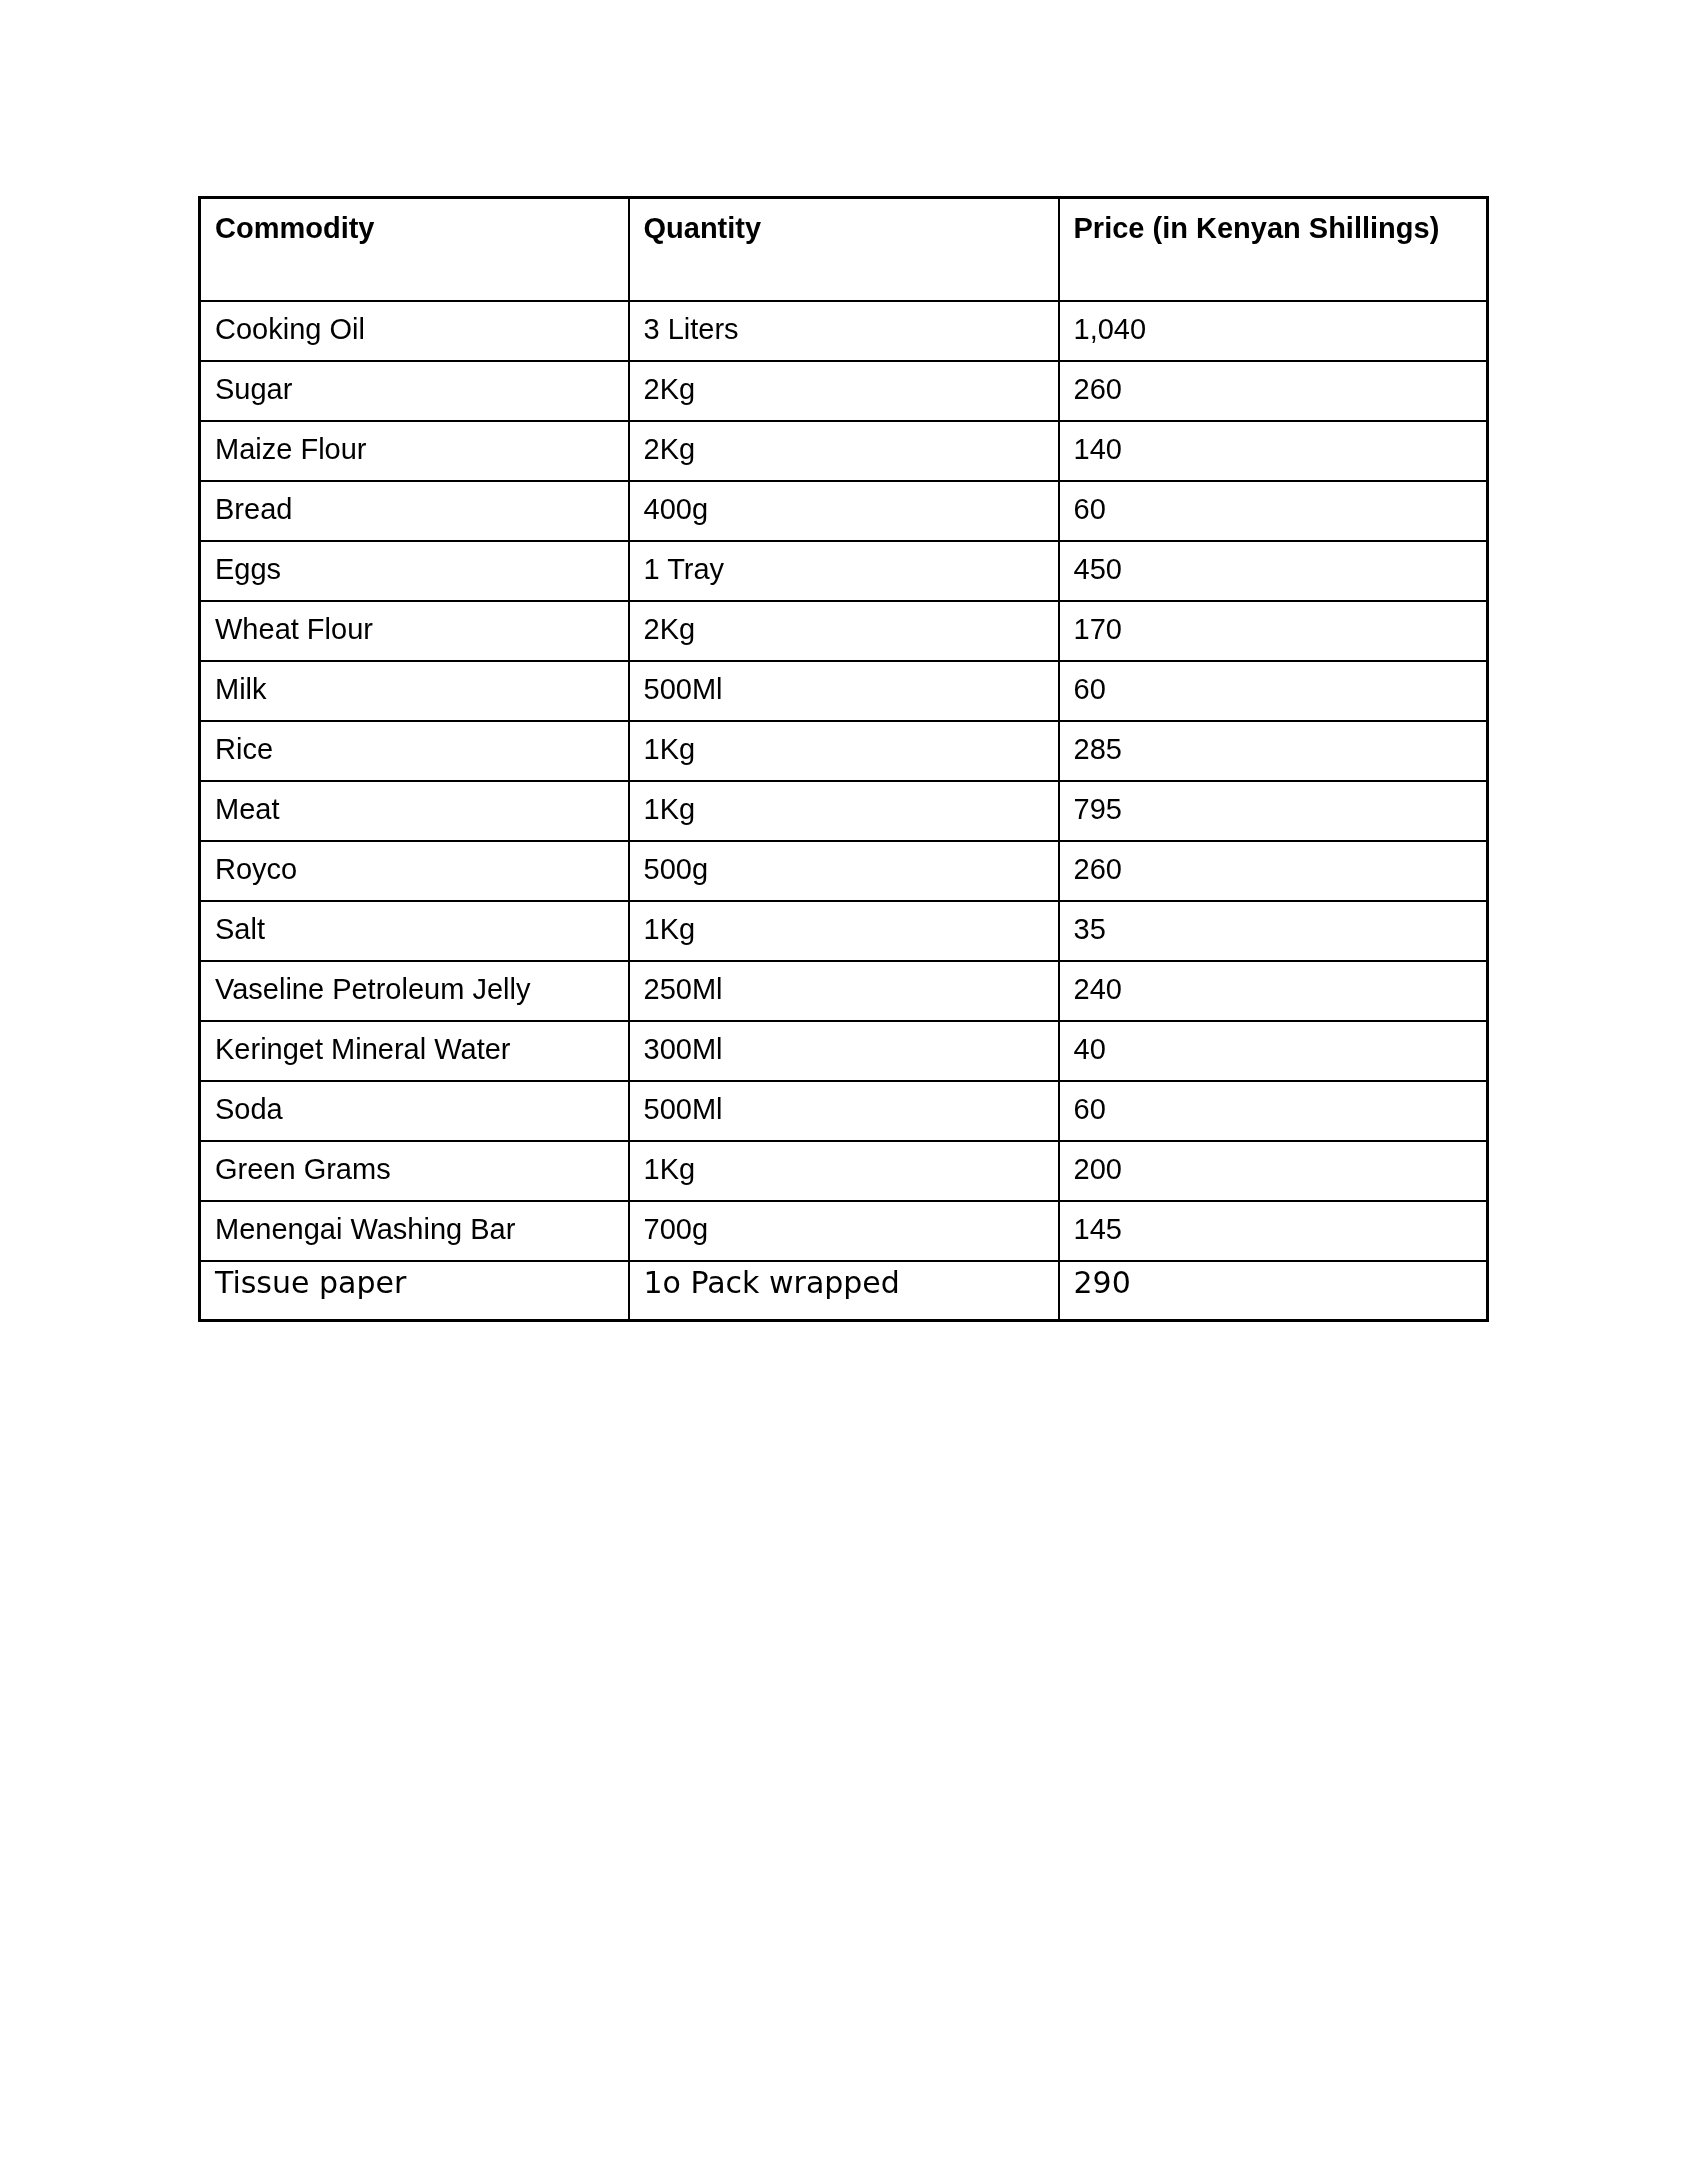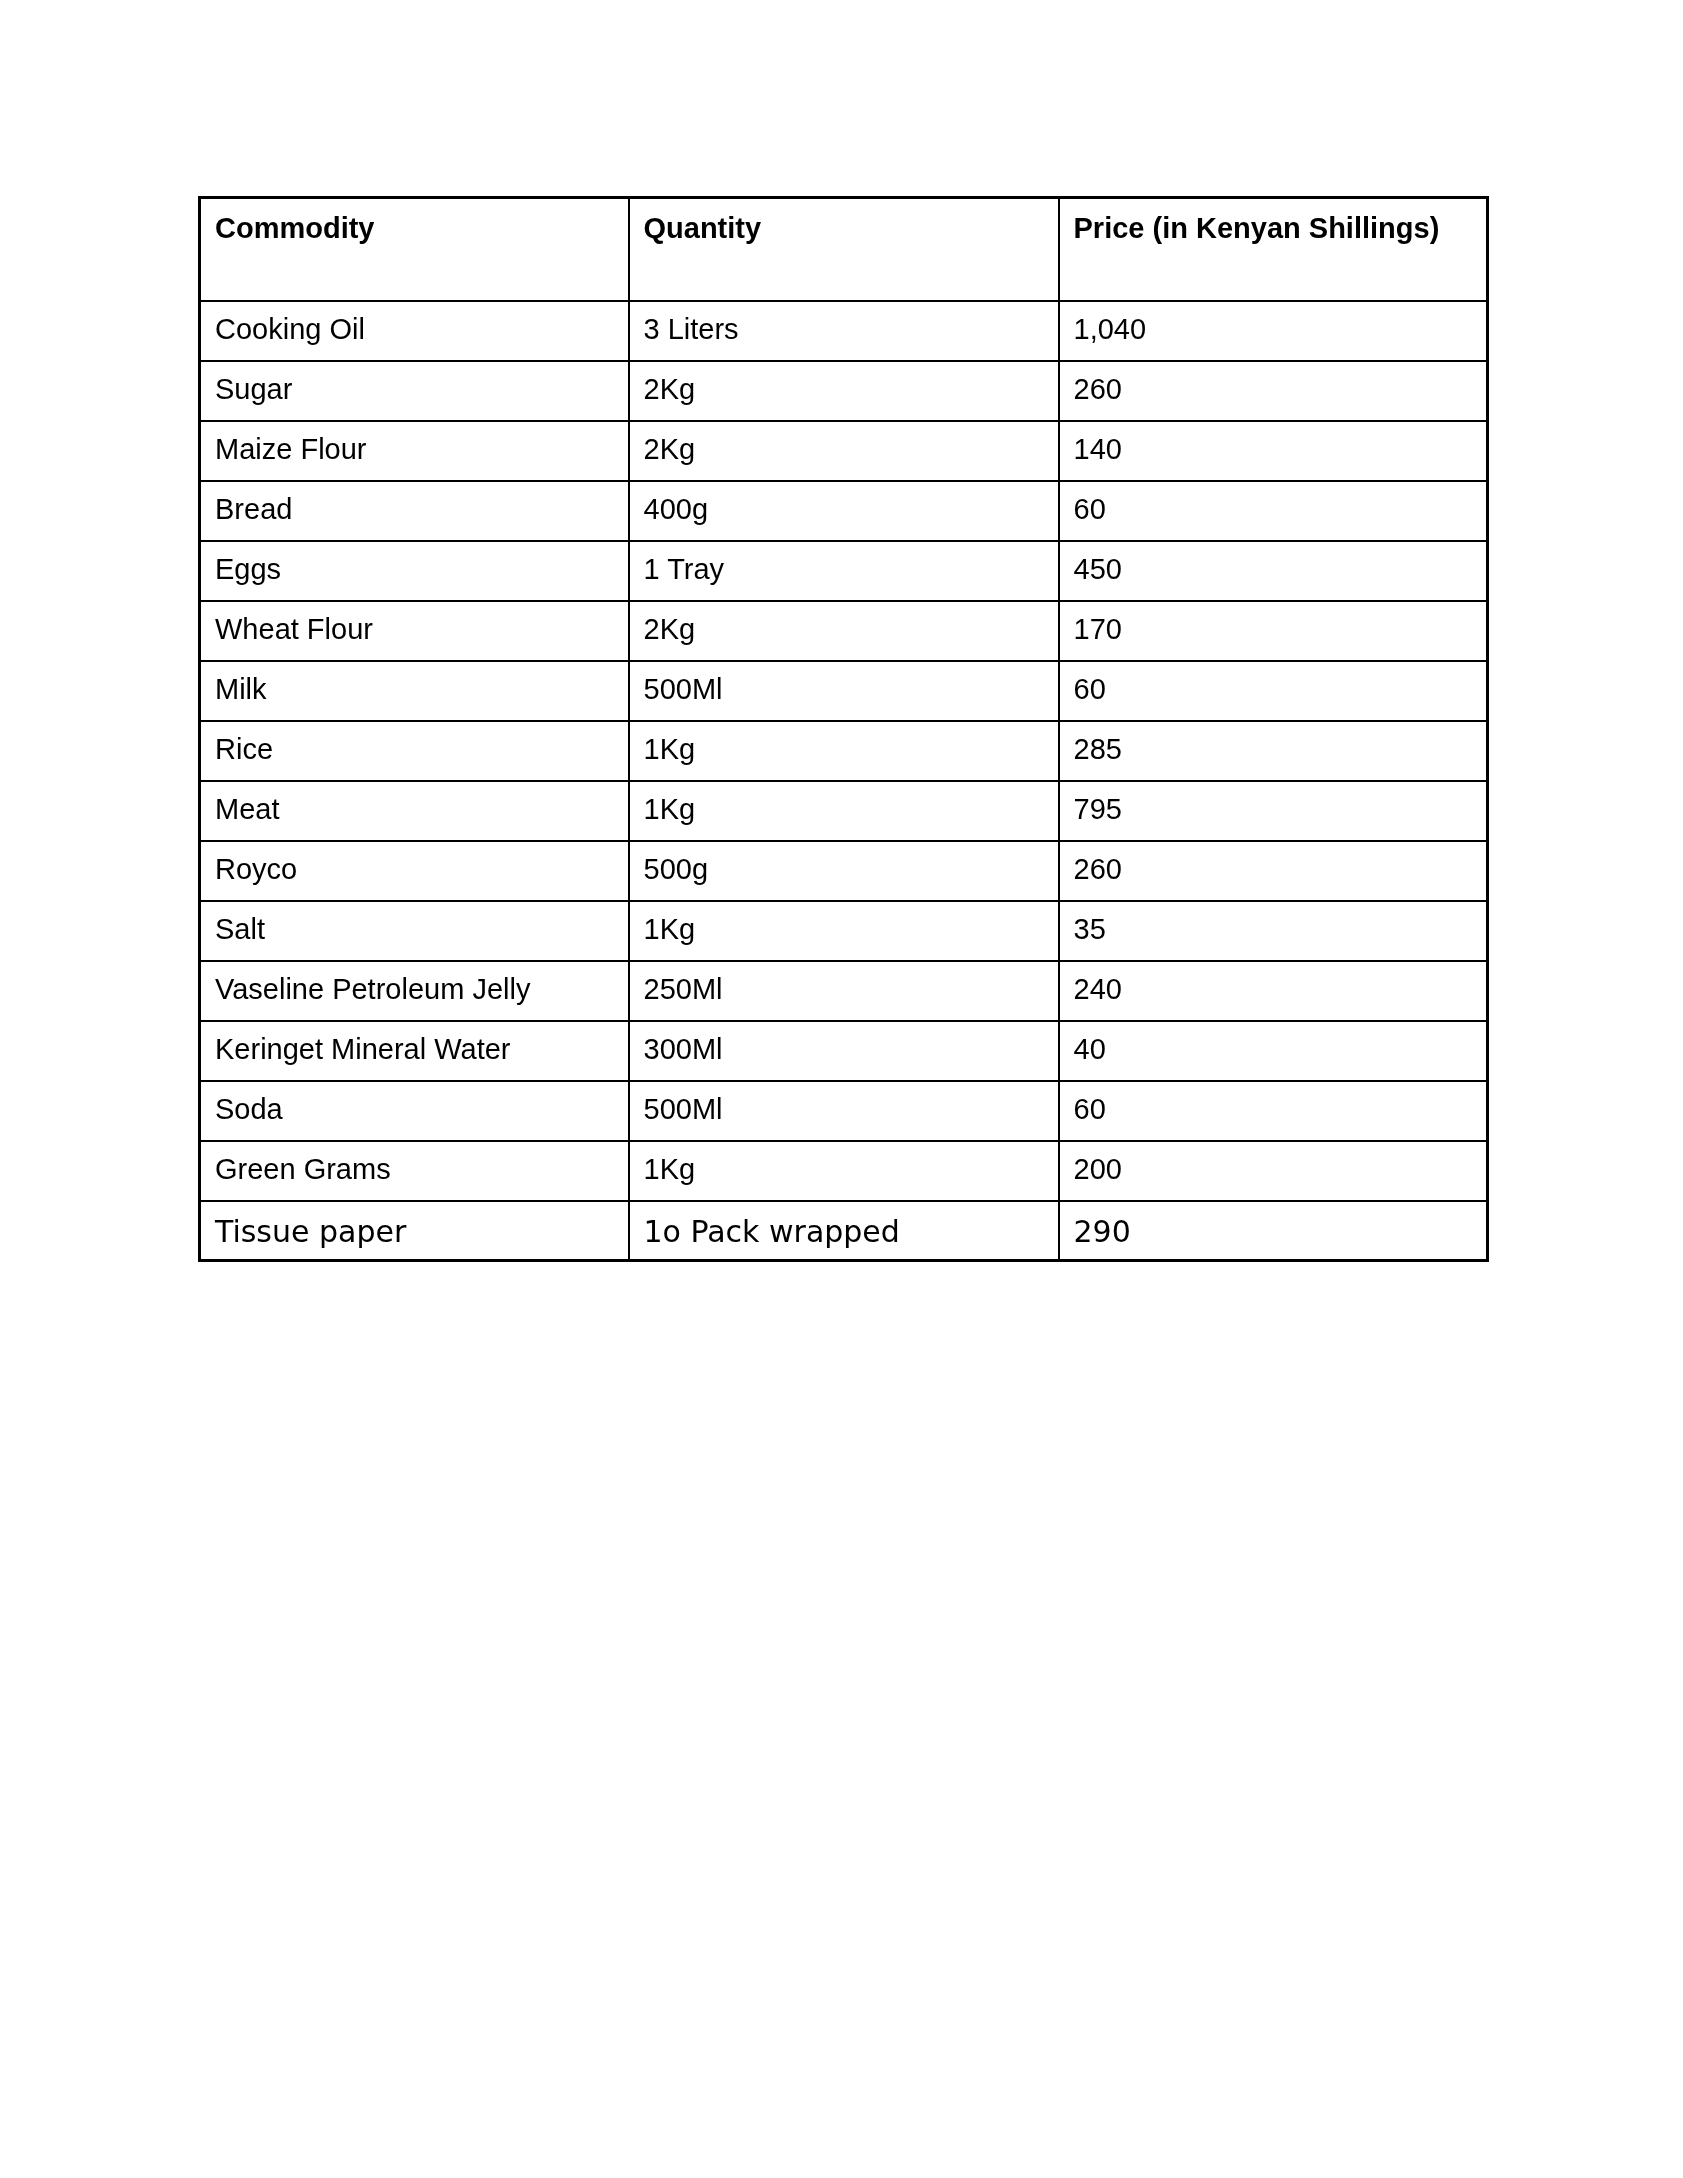--- a/index.html
+++ b/index.html
@@ -49,21 +49,21 @@
     height: 60px;
   }
   
   table.commodity-table {
     border: 3px solid #000000;
   }
   
   table.commodity-table tbody tr:last-child td {
     font-family: "DejaVu Sans", sans-serif;
     font-size: 30px;
-    padding-top: 12px;
+    padding-top: 3px;
   }
 </style>
 </head>
 <body>
 
 <div class="page">
   <table class="commodity-table">
     <colgroup>
       <col class="c1">
       <col class="c2">
@@ -147,20 +147,25 @@
           <td>Soda</td>
           <td>500Ml</td>
           <td>60</td>
         </tr>
         <tr>
           <td>Green Grams</td>
           <td>1Kg</td>
           <td>200</td>
         </tr>
         <tr>
+          <td>Menengai Washing Bar</td>
+          <td>700g</td>
+          <td>145</td>
+        </tr>
+        <tr>
           <td>Tissue paper</td>
           <td>1o Pack wrapped</td>
           <td>290</td>
         </tr>
       </tbody>
   </table>
 </div>
 
 
 </body></html>

